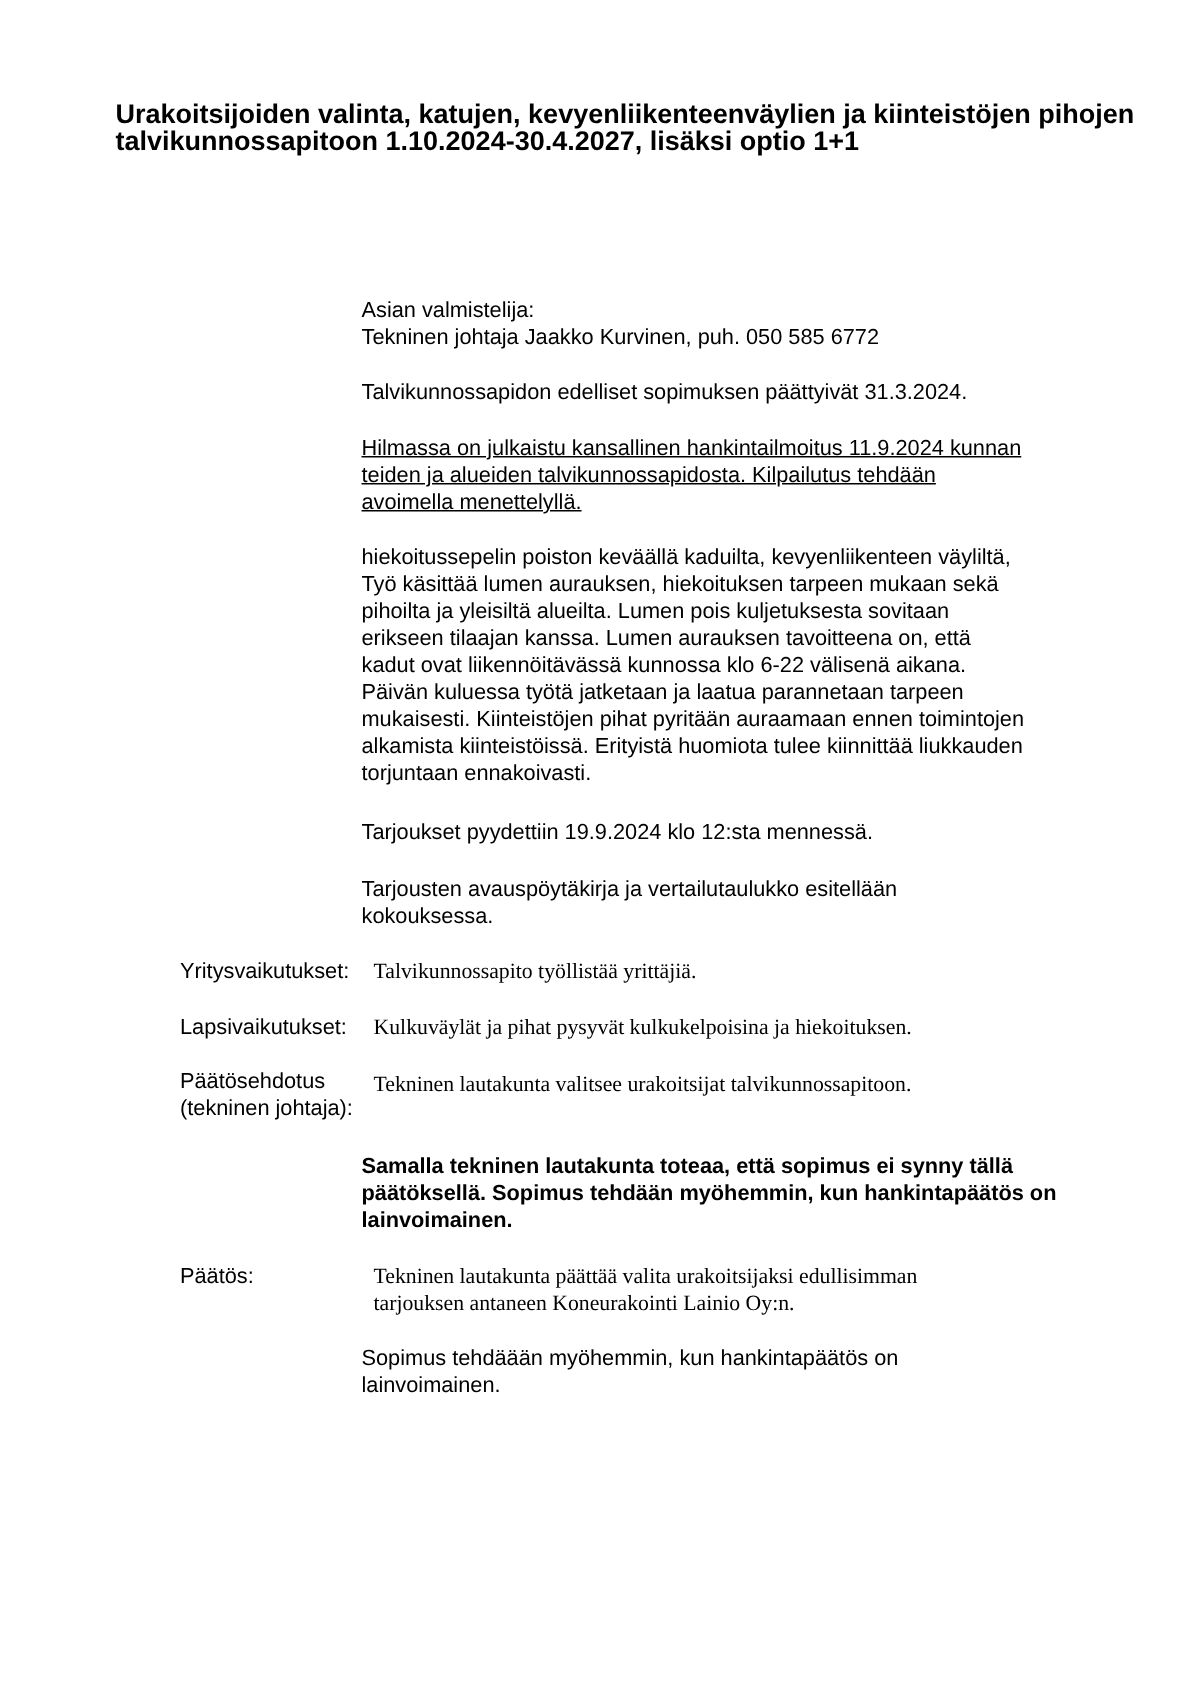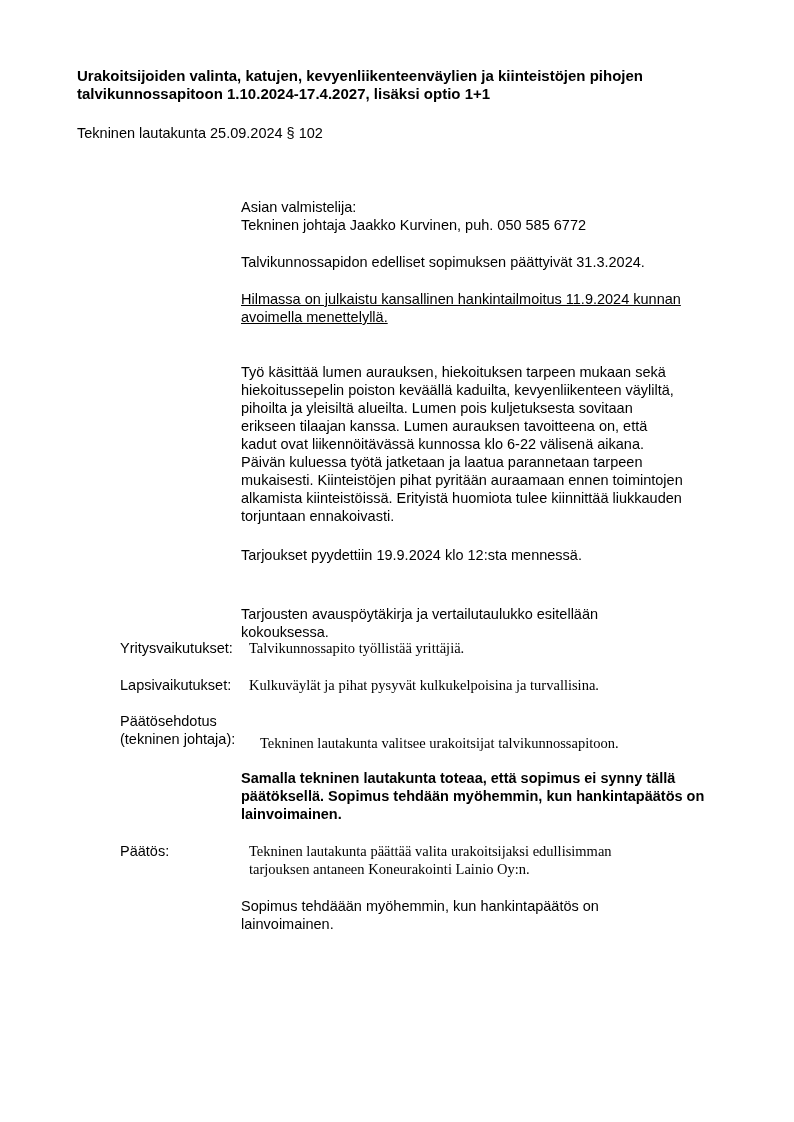--- a/index.html
+++ b/index.html
@@ -4,93 +4,93 @@
   <style>
     html, body { margin: 0; padding: 0; background: #ffffff; }
     body {
       width: 794px; height: 1122px; position: relative; overflow: hidden;
       font-family: "Liberation Sans", sans-serif; color: #000000;
       font-size: 14.5px;
     }
     .page { position: absolute; left: 0; top: 0; width: 794px; height: 1122px; background: #fff; }
     .title {
       position: absolute; left: 77px; top: 67px; width: 680px;
-      font-weight: bold; font-size: 15px; line-height: 18px;
+      font-weight: bold; font-size: 18px; line-height: 18px;
     }
     .meta { position: absolute; left: 77px; top: 124px; line-height: 18px; }
     .row { position: absolute; left: 77px; width: 680px; }
     .label { position: absolute; left: 13px; top: 0; width: 170px; line-height: 18px; margin-left: 30px; }
     .content { position: absolute; left: 172px; top: 0; width: 500px; line-height: 18px; font-family: Liberation Serif, serif; }
     .block { position: absolute; left: 241px; width: 500px; line-height: 18px; }
   </style>
 </head>
 <body>
 
 <div class="page">
 
   <div class="title">
     <div>Urakoitsijoiden valinta, katujen, kevyenliikenteenväylien ja kiinteistöjen pihojen</div>
-    <div>talvikunnossapitoon 1.10.2024-17.4.2027, lisäksi optio 1+1</div>
+    <div>talvikunnossapitoon 1.10.2024-30.4.2027, lisäksi optio 1+1</div>
   </div>
 
   <div class="meta">
-    <div>Tekninen lautakunta  25.09.2024 § 102</div>
   </div>
 
   <div class="block" style="top:198px;">
     <div>Asian valmistelija:</div>
     <div>Tekninen  johtaja  Jaakko Kurvinen,  puh.  050 585 6772</div>
   </div>
 
   <div class="block" style="top:253px;">
     <div>Talvikunnossapidon  edelliset sopimuksen  päättyivät  31.3.2024.</div>
   </div>
 
   <div class="block" style="top:290px;text-decoration:underline;">
     <div>Hilmassa  on julkaistu  kansallinen  hankintailmoitus  11.9.2024 kunnan</div>
+    <div>teiden ja alueiden talvikunnossapidosta.  Kilpailutus tehdään</div>
     <div>avoimella  menettelyllä.</div>
   </div>
 
   <div class="block" style="top:363px;">
+    <div>hiekoitussepelin  poiston keväällä kaduilta, kevyenliikenteen  väyliltä,</div>
     <div>Työ  käsittää lumen  aurauksen,  hiekoituksen tarpeen mukaan sekä</div>
-    <div>hiekoitussepelin  poiston keväällä kaduilta, kevyenliikenteen  väyliltä,</div>
     <div>pihoilta ja yleisiltä alueilta. Lumen pois kuljetuksesta  sovitaan</div>
     <div>erikseen tilaajan  kanssa. Lumen aurauksen  tavoitteena on, että</div>
     <div>kadut ovat liikennöitävässä kunnossa  klo 6-22 välisenä  aikana.</div>
     <div>Päivän kuluessa työtä  jatketaan ja laatua parannetaan tarpeen</div>
     <div>mukaisesti. Kiinteistöjen pihat pyritään auraamaan ennen toimintojen</div>
     <div>alkamista kiinteistöissä. Erityistä huomiota tulee kiinnittää liukkauden</div>
     <div>torjuntaan  ennakoivasti.</div>
   </div>
 
   <div class="block" style="top:546px;">
     <div>Tarjoukset  pyydettiin  19.9.2024 klo 12:sta mennessä.</div>
   </div>
 
-  <div class="block" style="top:584px;margin-top:21px;">
+  <div class="block" style="top:584px;">
     <div>Tarjousten  avauspöytäkirja ja vertailutaulukko  esitellään</div>
     <div>kokouksessa.</div>
   </div>
 
   <div class="row" style="top:639px;">
     <div class="label">Yritysvaikutukset:</div>
     <div class="content">Talvikunnossapito  työllistää  yrittäjiä.</div>
   </div>
 
   <div class="row" style="top:676px;">
     <div class="label">Lapsivaikutukset:</div>
-    <div class="content">Kulkuväylät  ja pihat pysyvät  kulkukelpoisina  ja turvallisina.</div>
+    <div class="content">Kulkuväylät  ja pihat pysyvät  kulkukelpoisina  ja hiekoituksen.</div>
   </div>
 
   <div class="row" style="top:712px;">
     <div class="label">
       <div>Päätösehdotus</div>
       <div>(tekninen johtaja):</div>
     </div>
-    <div class="content" style="top:22px;margin-left:11px;">Tekninen  lautakunta  valitsee urakoitsijat talvikunnossapitoon.</div>
+    <div class="content" style="top:2px;">Tekninen  lautakunta  valitsee urakoitsijat talvikunnossapitoon.</div>
   </div>
 
   <div class="block" style="top:769px;font-weight:bold;">
     <div>Samalla tekninen  lautakunta  toteaa, että sopimus ei synny  tällä</div>
     <div>päätöksellä. Sopimus tehdään myöhemmin,  kun hankintapäätös  on</div>
     <div>lainvoimainen.</div>
   </div>
 
   <div class="row" style="top:842px;">
     <div class="label">Päätös:</div>

